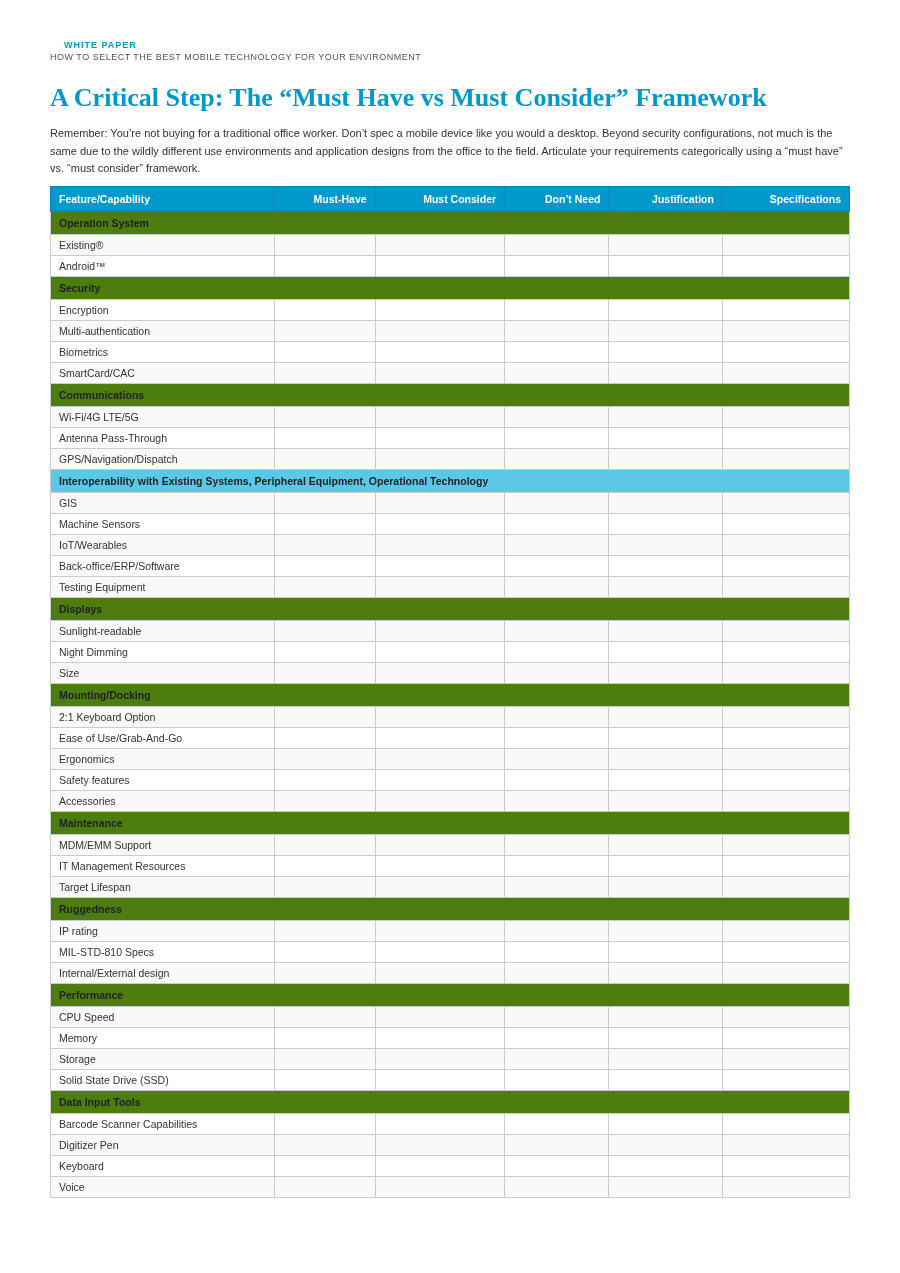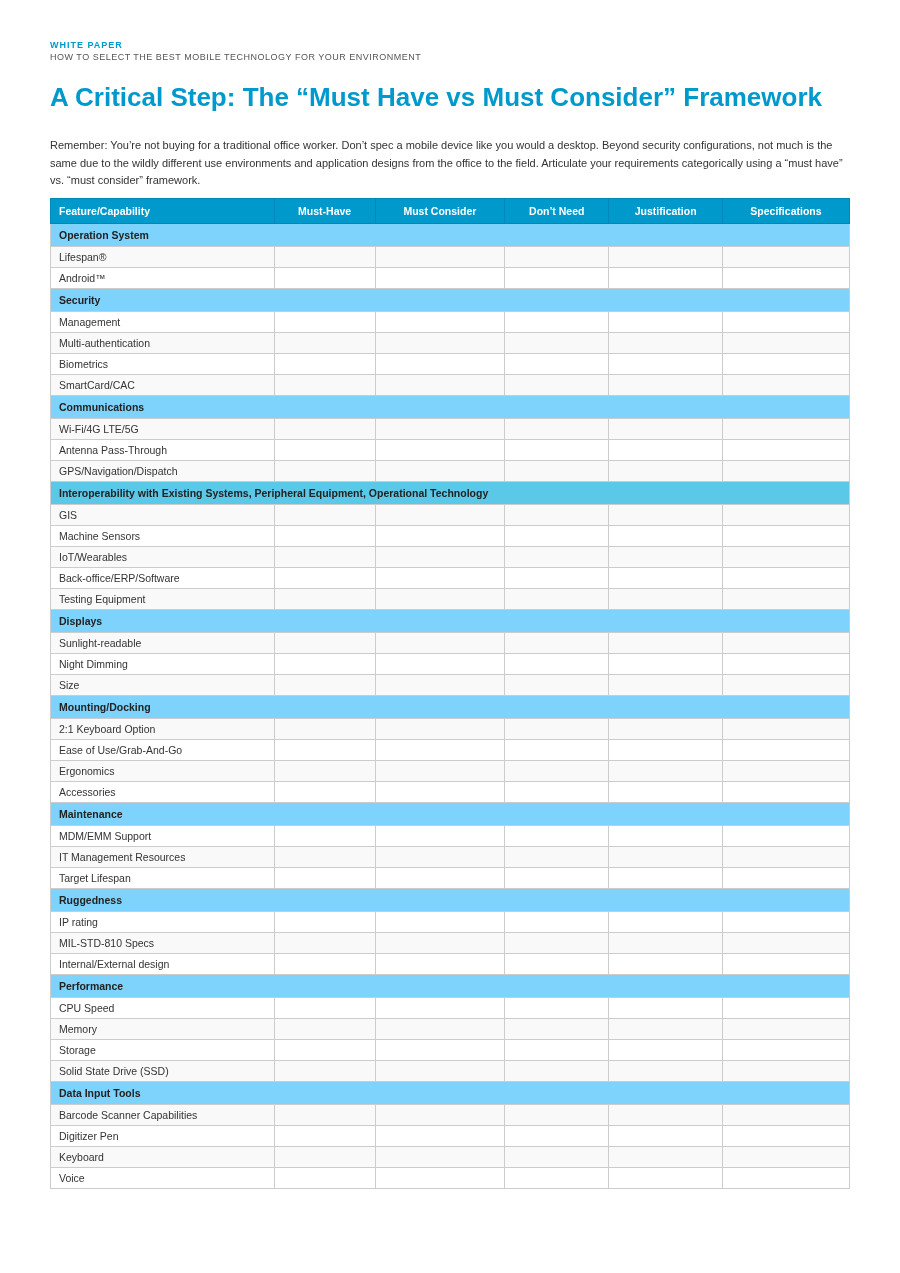--- a/index.html
+++ b/index.html
@@ -17,36 +17,38 @@
       padding: 40px 50px 60px 50px;
     }
 
     .white-paper-label {
       color: #0099cc;
       font-size: 9px;
       font-weight: bold;
       letter-spacing: 1px;
       text-transform: uppercase;
       margin-bottom: 2px;
+      margin-left: 14px;
     }
 
     .subtitle {
       font-size: 9px;
       color: #555;
       text-transform: uppercase;
       letter-spacing: 0.5px;
       margin-bottom: 20px;
     }
 
     .main-title {
       font-size: 26px;
       font-weight: bold;
       color: #0099cc;
-      margin-bottom: 24px;
+      margin-bottom: 12px;
       line-height: 1.2;
+      font-family: Liberation Serif, serif;
     }
 
     .intro-text {
       font-size: 11px;
       color: #333;
       line-height: 1.6;
       margin-bottom: 8px;
     }
 
     table {
@@ -54,37 +56,37 @@
       border-collapse: collapse;
       font-size: 10.5px;
       padding-left: 48px;
     }
 
     thead tr th {
       background-color: #0099cc;
       color: #ffffff;
       font-weight: bold;
       padding: 6px 8px;
-      text-align: center;
+      text-align: right;
       border: 1px solid #0088bb;
       font-size: 10.5px;
     }
 
     thead tr th:first-child {
       text-align: left;
     }
 
     tbody tr td {
       padding: 4px 8px;
       border: 1px solid #cccccc;
       color: #333;
     }
 
     tbody tr.category-row td {
-      background-color: #7dd3fc;
+      background-color: #4d7c0f;
       font-weight: bold;
       color: #222;
       padding: 5px 8px;
     }
 
     tbody tr.data-row td {
       background-color: #ffffff;
     }
 
     tbody tr.data-row:nth-child(even) td {
@@ -116,40 +118,40 @@
       <th>Don’t Need</th>
       <th>Justification</th>
       <th>Specifications</th>
     </tr>
   </thead>
   <tbody id="table-body">
   <tr class="category-row">
         <td colspan="6">Operation System</td>
       </tr>
       <tr class="data-row">
-        <td>Lifespan®</td>
+        <td>Existing®</td>
         <td></td>
         <td></td>
         <td></td>
         <td></td>
         <td></td>
       </tr>
       <tr class="data-row">
         <td>Android™</td>
         <td></td>
         <td></td>
         <td></td>
         <td></td>
         <td></td>
       </tr>
       <tr class="category-row">
         <td colspan="6">Security</td>
       </tr>
       <tr class="data-row">
-        <td>Management</td>
+        <td>Encryption</td>
         <td></td>
         <td></td>
         <td></td>
         <td></td>
         <td></td>
       </tr>
       <tr class="data-row">
         <td>Multi-authentication</td>
         <td></td>
         <td></td>
@@ -291,20 +293,28 @@
       </tr>
       <tr class="data-row">
         <td>Ergonomics</td>
         <td></td>
         <td></td>
         <td></td>
         <td></td>
         <td></td>
       </tr>
       <tr class="data-row">
+        <td>Safety features</td>
+        <td></td>
+        <td></td>
+        <td></td>
+        <td></td>
+        <td></td>
+      </tr>
+      <tr class="data-row">
         <td>Accessories</td>
         <td></td>
         <td></td>
         <td></td>
         <td></td>
         <td></td>
       </tr>
       <tr class="category-row">
         <td colspan="6">Maintenance</td>
       </tr>

